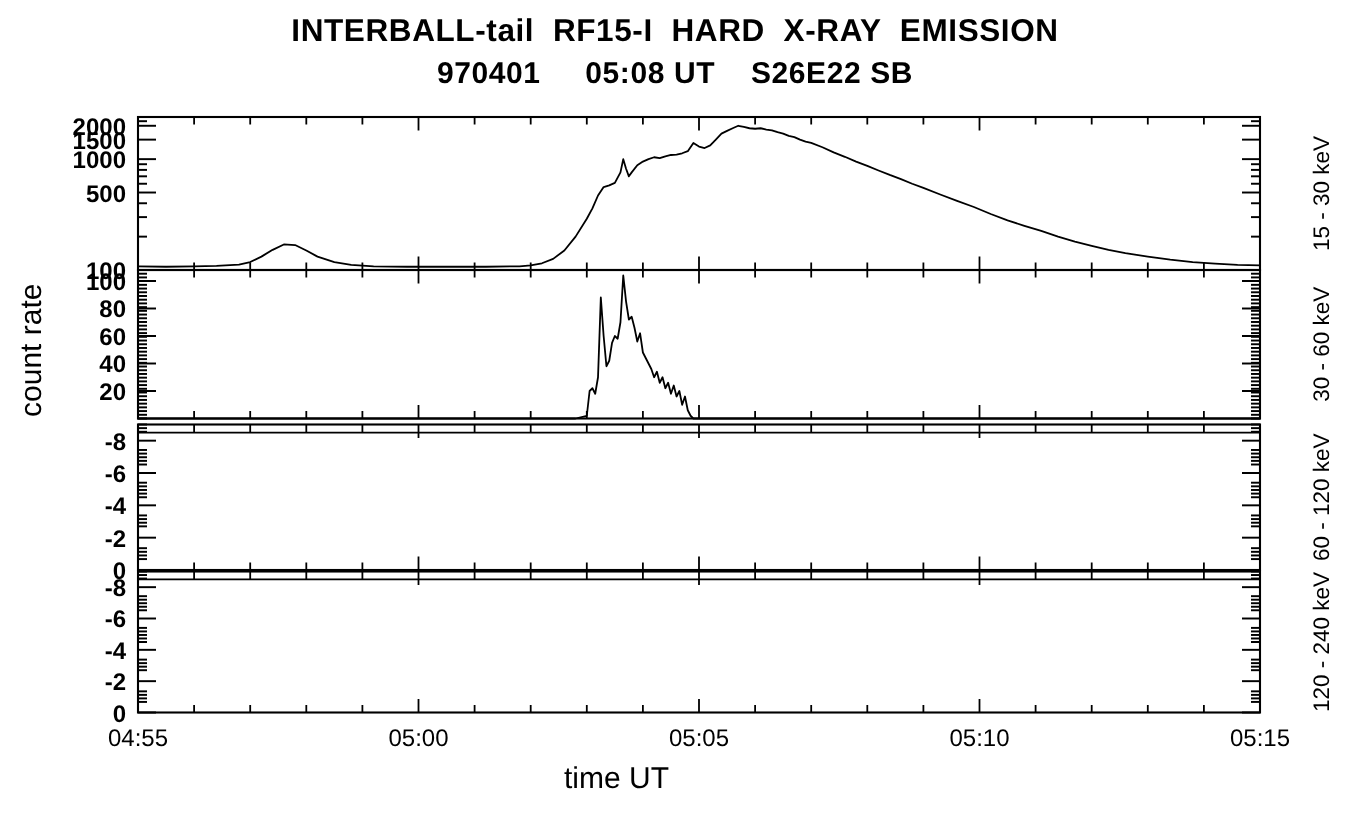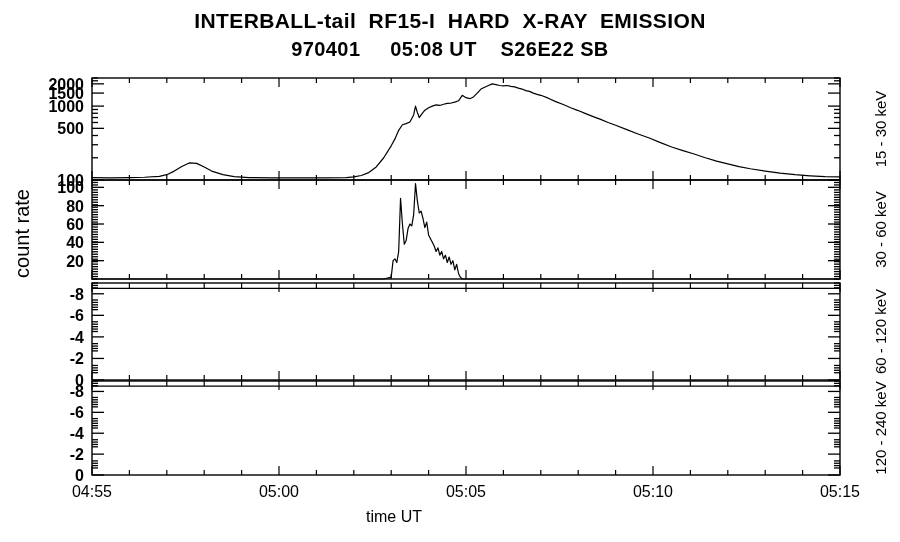--- a/index.html
+++ b/index.html
@@ -51,21 +51,22 @@
     transform: rotate(-90deg);
     transform-origin: center center;
     white-space: nowrap;
   }
   .xlabel-main {
     position: absolute;
     left: 0;
     top: 508px;
     width: 788px;
     text-align: center;
-    font-size: 16px;
+    font-size: 20px;
+    padding-left: 17px;
   }
   svg.plot {
     position: absolute;
     left: 0;
     top: 0;
   }
   .tick-text {
     font-family: "Liberation Sans", sans-serif;
     font-size: 16px;
     font-weight: bold;

